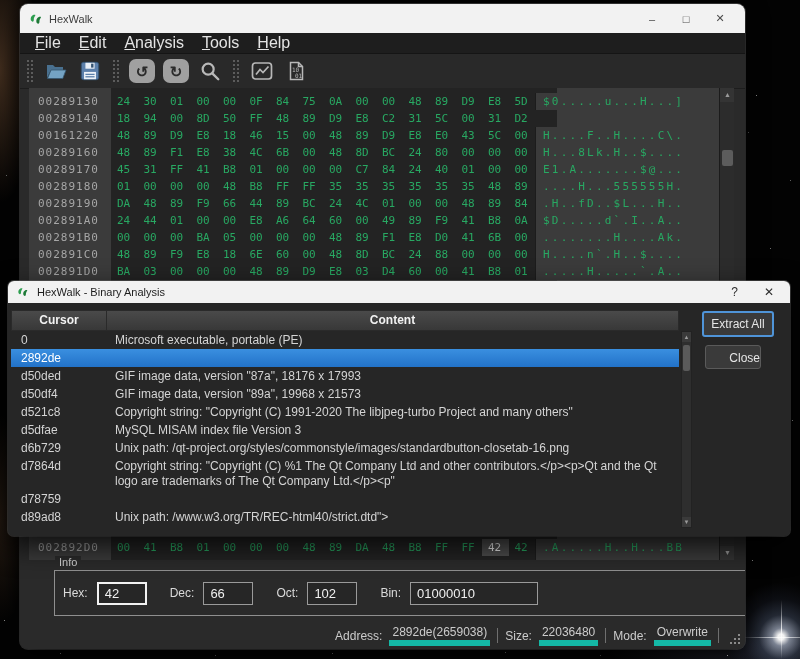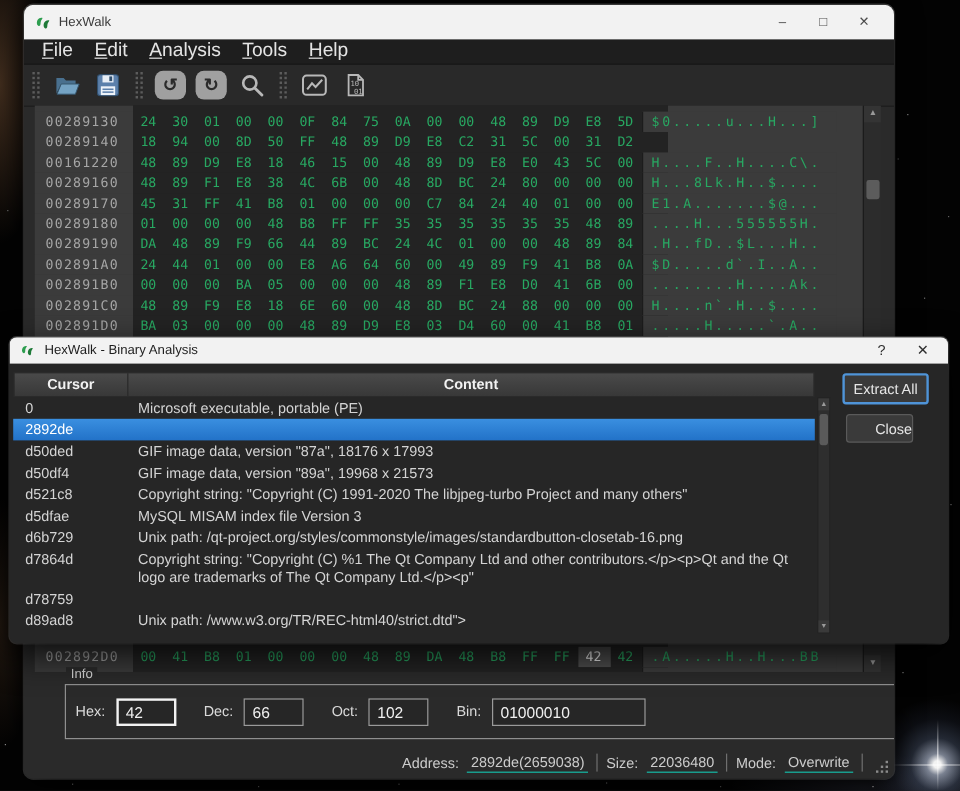--- a/index.html
+++ b/index.html
@@ -72,21 +72,21 @@
   .info-fields label { font-size:12px; color:#dadada; margin-left:14px; }
   .info-fields label:first-child { margin-left:0; }
   .info-fields input { height:23px; background:#262626; color:#f0f0f0; font-size:13px;
     font-family:"Liberation Sans", sans-serif; border:1px solid #9a9a9a; padding:0 6px; }
   .info-fields input.w-s { width:50px; } .info-fields input.w-l { width:128px; }
   .info-fields input.focused { border:2px solid #f2f2f2; }
 
   
   .statusbar { position:absolute; left:0; right:0; bottom:0; height:27px; display:flex;
     align-items:center; justify-content:flex-end; padding-right:26px; gap:7px; font-size:12px; color:#cccccc; }
-  .statusbar .val { border-bottom:1px solid #14b8a6; padding:0 3px 1px 3px; }
+  .statusbar .val { border-bottom:6px solid #14b8a6; padding:0 3px 1px 3px; }
   .statusbar .sep { width:1px; height:15px; background:#6f6f6f; }
   .grip-corner { position:absolute; right:5px; bottom:5px; width:10px; height:10px; }
   .grip-corner i { position:absolute; width:2px; height:2px; background:#8a8a8a; }
 
   
   .dlg { position:absolute; left:8px; top:281px; width:782px; height:255px; background:#262626;
     border-radius:6px; overflow:hidden; box-shadow:0 10px 28px rgba(0,0,0,.8), 0 0 0 1px rgba(120,120,120,.5); z-index:50; }
   .dlg .titlebar { height:22px; }
   .dlg .apptitle { font-size:11px; color:#1d1d1d; }
   .dlg-ctl { display:flex; gap:26px; padding-right:8px; }

